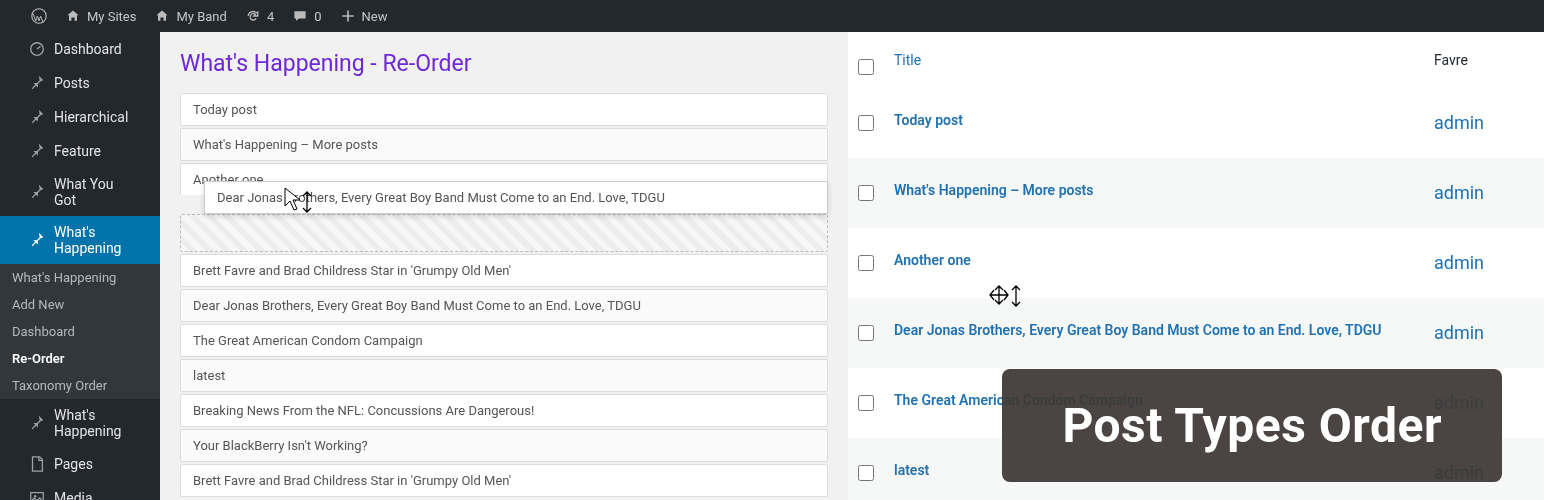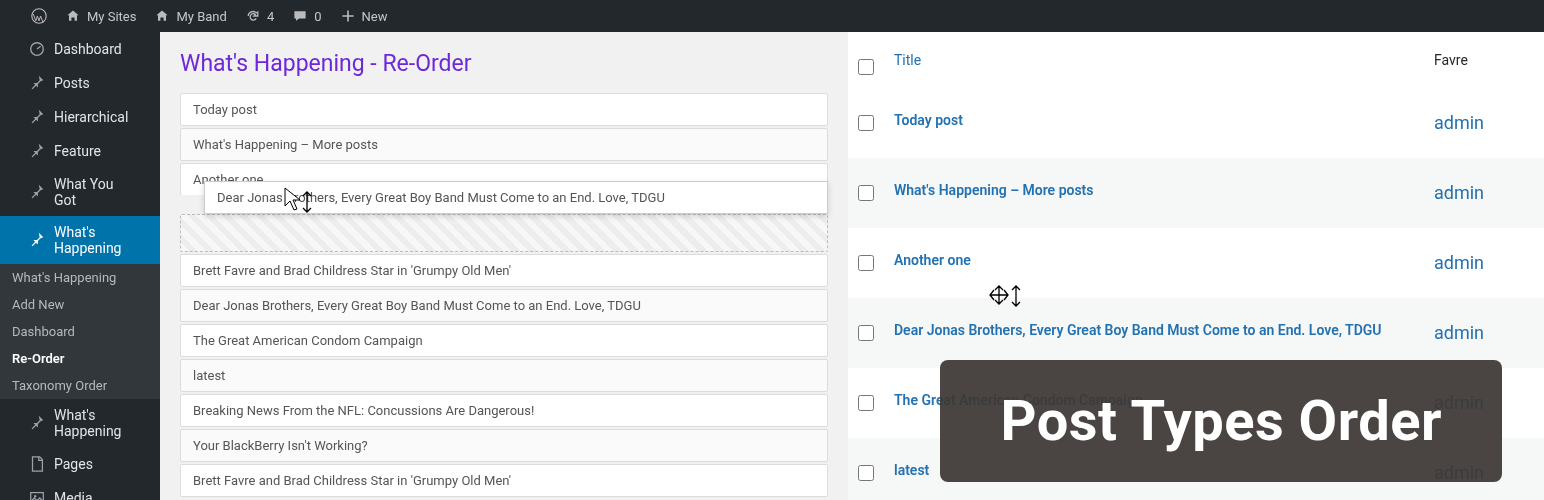--- a/index.html
+++ b/index.html
@@ -42,21 +42,21 @@
     .list-table tbody td { padding:24px 10px; vertical-align: top; }
     .list-table tbody tr.striped { background:#f6f7f7;}
     .list-table .title-link { color:#2271b1; text-decoration:none; font-weight:600; font-size:14px;}
     .list-table .author-link{ color:#2271b1; text-decoration:none; font-size:18px;}
     .list-table td.cb { width:36px; text-align:left; padding-top:27px;}
     .list-table input[type=checkbox]{ width:16px; height:16px;}
     
     .move-cursor{ position:absolute; pointer-events:none;}
     
     
-    .banner { position:absolute; right:42px; bottom:18px; background:rgba(60,55,52,0.93); color:#fff; padding: 28px 60px; font-size:56px; font-weight:700; border-radius:8px; letter-spacing:0.5px;}
+    .banner { position:absolute; right:42px; bottom:18px; background:rgba(60,55,52,0.93); color:#fff; padding: 28px 60px; font-size:48px; font-weight:700; border-radius:8px; letter-spacing:0.5px;}
     
   </style>
 </head>
 <body>
 
 <div class="app">
 
   <div class="adminbar">
     <div class="ab-item">
       <svg viewBox="0 0 20 20" fill="#bbb">

